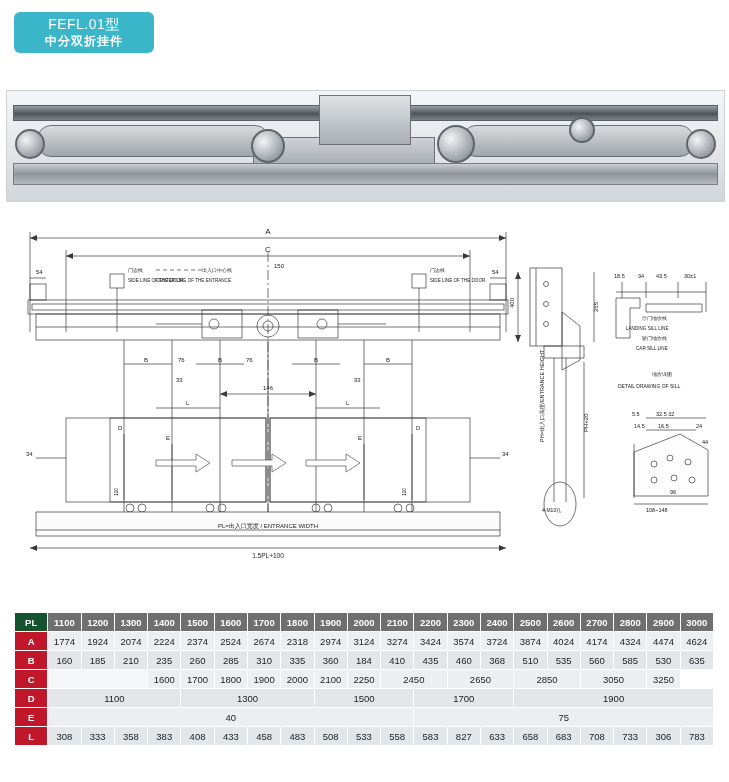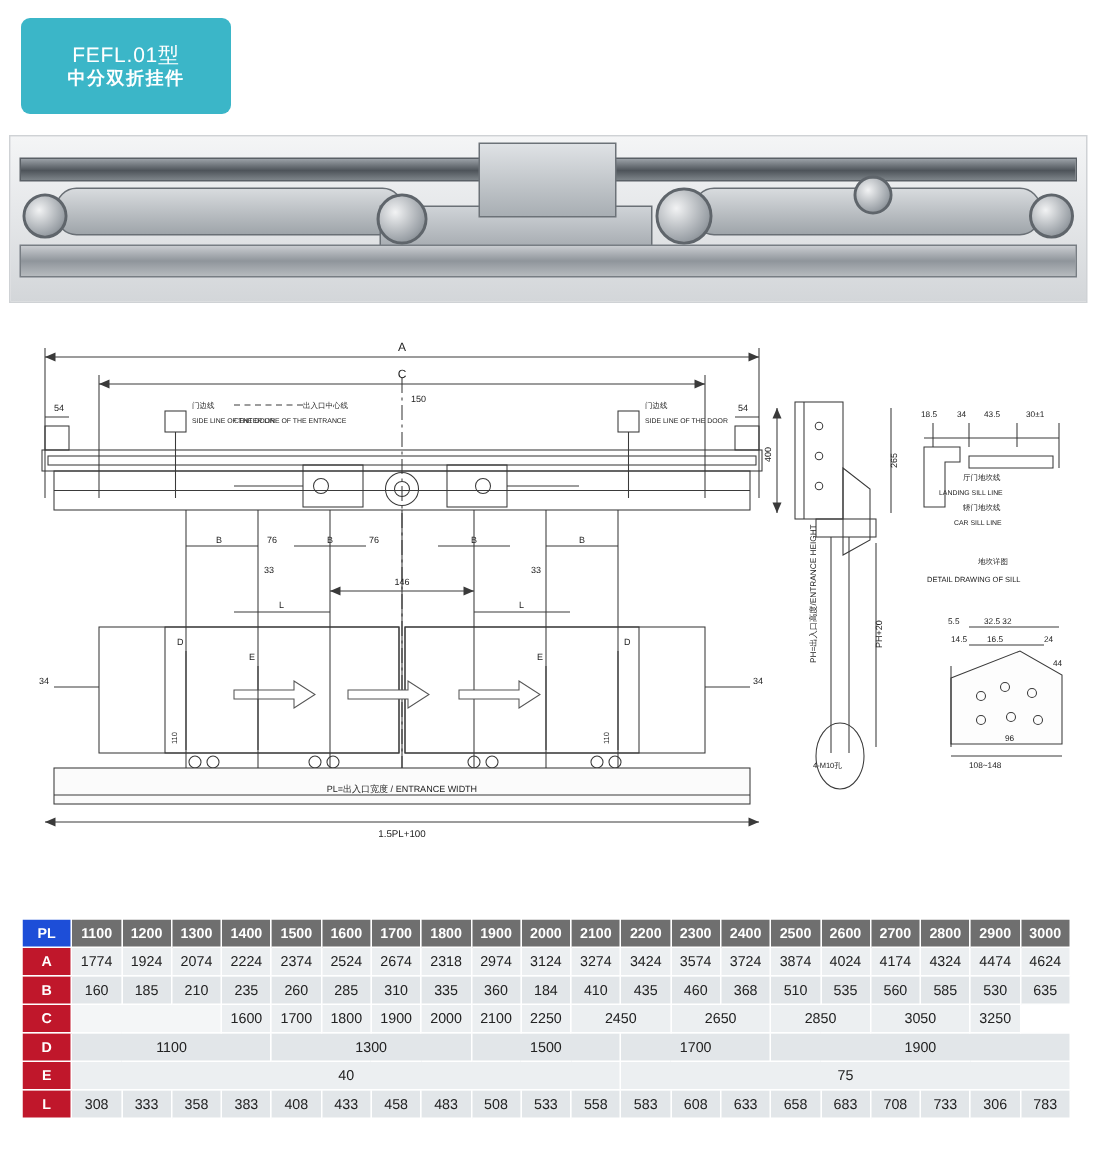--- a/index.html
+++ b/index.html
@@ -6,21 +6,21 @@
   body{
     width:729px;height:782px;
     background:#ffffff;
     font-family:"Liberation Sans", sans-serif;
     color:#111;
     position:relative;
     overflow:hidden;
   }
   
   .badge{
-    position:absolute;left:14px;top:12px;width:140px;height:64px;
+    position:absolute;left:14px;top:12px;width:140px;height:41px;
     background:#3bb6c8;border-radius:6px;color:#fff;
     display:flex;flex-direction:column;align-items:center;justify-content:center;
     line-height:1.25;
   }
   .badge .l1{font-size:14px;letter-spacing:.5px;}
   .badge .l2{font-size:12px;font-weight:bold;letter-spacing:1px;}
 
   
   .photo{
     position:absolute;left:6px;top:90px;width:717px;height:110px;
@@ -77,21 +77,21 @@
   th,td{
     border:1px solid #ffffff;
     font-size:9.5px;
     text-align:center;
     height:18px;
     padding:0;
     color:#222;
     background:#eceff1;
     white-space:nowrap;
   }
-  th.corner{background:#1d4ed8;color:#fff;font-weight:bold;}
+  th.corner{background:#14532d;color:#fff;font-weight:bold;}
   th.col{background:#6f6f6f;color:#fff;font-weight:bold;}
   th.row{background:#c0172b;color:#fff;font-weight:bold;width:34px;}
   tbody tr:nth-child(even) td{background:#e2e6e9;}
   td.blank{background:#f4f6f7;}
 </style>
 </head>
 <body>
 
 <div class="badge">
   <div class="l1">FEFL.01型</div>
@@ -433,21 +433,21 @@
           <td>358</td>
           <td>383</td>
           <td>408</td>
           <td>433</td>
           <td>458</td>
           <td>483</td>
           <td>508</td>
           <td>533</td>
           <td>558</td>
           <td>583</td>
-          <td>608</td>
+          <td>827</td>
           <td>633</td>
           <td>658</td>
           <td>683</td>
           <td>708</td>
           <td>733</td>
           <td>306</td>
           <td>783</td>
         </tr>
       </tbody>
   </table>

